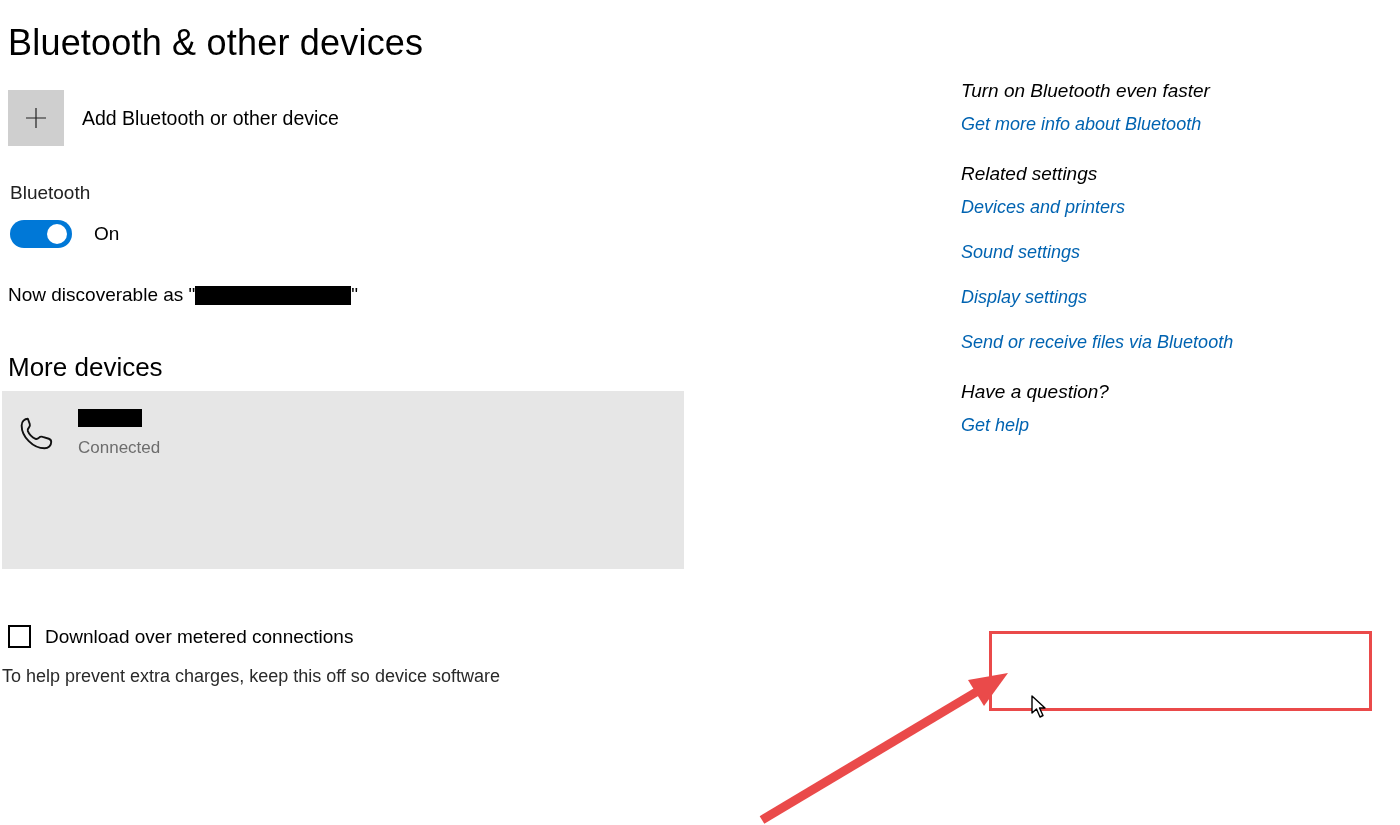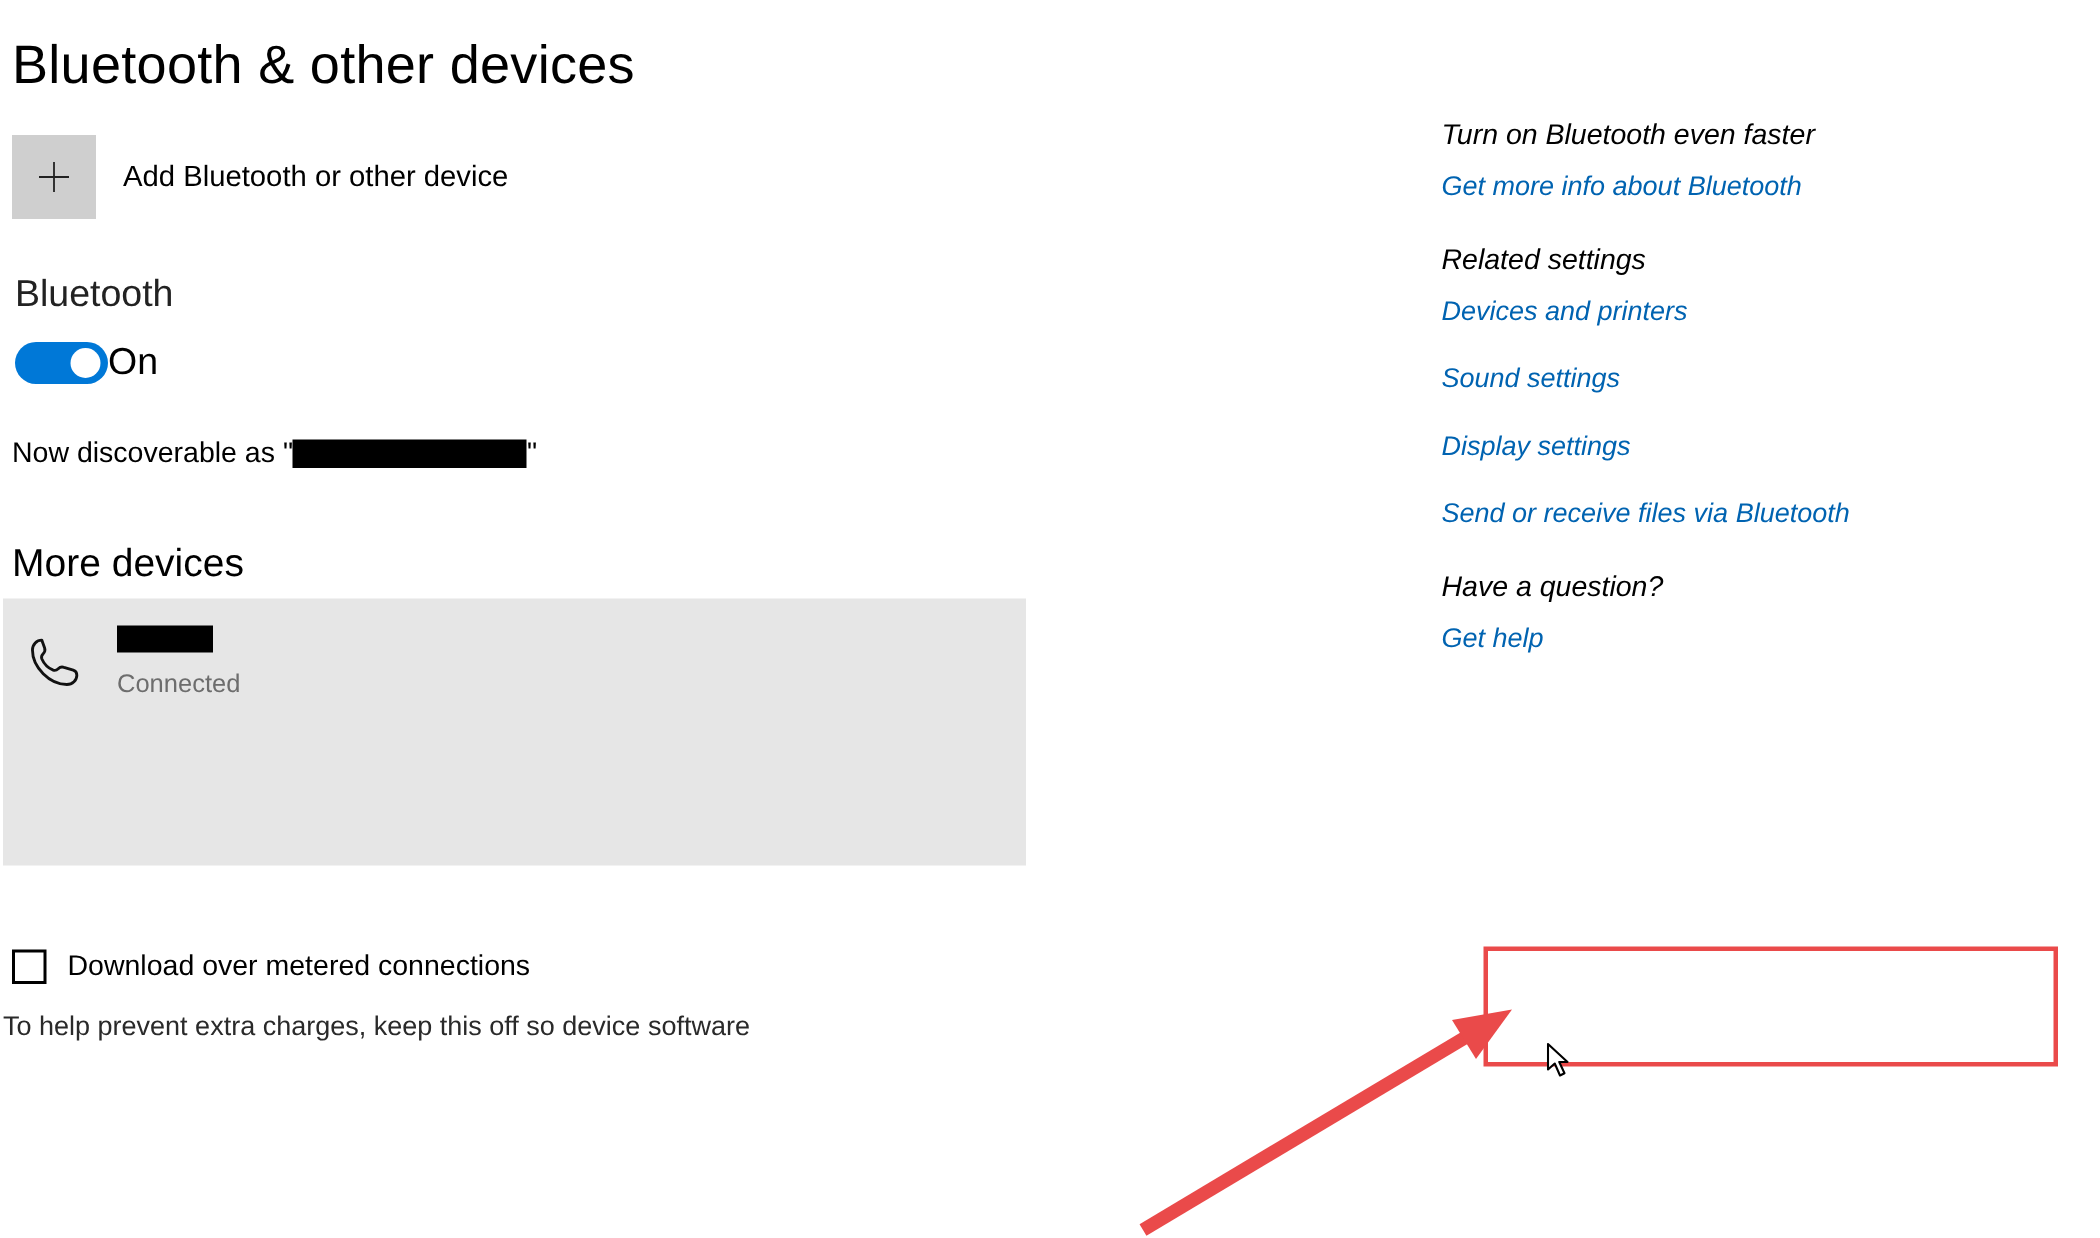--- a/index.html
+++ b/index.html
@@ -6,25 +6,25 @@
   html, body { margin:0; padding:0; background:#fff; color:#000; font-family: "Segoe UI", -apple-system, Arial, sans-serif; font-size:15px; }
   .page { width:1400px; height:825px; position:relative; overflow:hidden; }
   .main-col { position:absolute; left:0; top:0; width:990px; padding-left:2px; padding-top:22px; }
   .side-col { position:absolute; left:961px; top:80px; width:365px;font-style:italic; }
   h1.page-title { font-weight:300; font-size:36px; margin:0 0 26px 6px; letter-spacing:0.2px; color:#000; }
   
   .add-row { display:flex; align-items:center; margin:0 0 36px 6px; }
   .add-btn { width:56px; height:56px; background:#cfcfcf; display:flex; align-items:center; justify-content:center; cursor:pointer; }
   .add-label { margin-left:18px; font-size:19.5px; color:#000; }
   
-  .sub-label { font-size:25px; color:#222; margin-left:8px; }
+  .sub-label { font-size:19px; color:#222; margin-left:8px; }
   .toggle-row { display:flex; align-items:center; margin-top:16px; margin-left:8px; }
   .toggle { width:62px; height:28px; border-radius:14px; background:#0078D7; position:relative; cursor:pointer; }
   .toggle .knob { position:absolute; right:5px; top:4px; width:20px; height:20px; background:#fff; border-radius:50%; }
-  .toggle-text { font-size:25px; color:#000; }
+  .toggle-text { margin-left:22px; font-size:19px; color:#000; }
   .discover-row { margin:36px 0 0 6px; font-size:19px; }
   .redact { display:inline-block; width:156px; height:19px; background:#000; vertical-align:middle; }
   
   h2.section { font-weight:400; font-size:26px; margin:46px 0 8px 6px; }
   .device-card { width:682px; height:178px; background:#e6e6e6; position:relative; }
   .device-head { display:flex; align-items:flex-start; padding:18px 0 0 12px; }
   .device-name { font-size:18px; }
   .device-name .r2 { display:inline-block; background:#000; height:18px; width:64px; }
   .device-status { font-size:17px; color:#6d6d6d; margin-top:6px; }
   .remove-btn { position:absolute; width:196px; height:45px; left:475px; top:115px; background:#c2c2c2; display:flex; align-items:center; justify-content:center; font-size:18px; cursor:pointer; }

